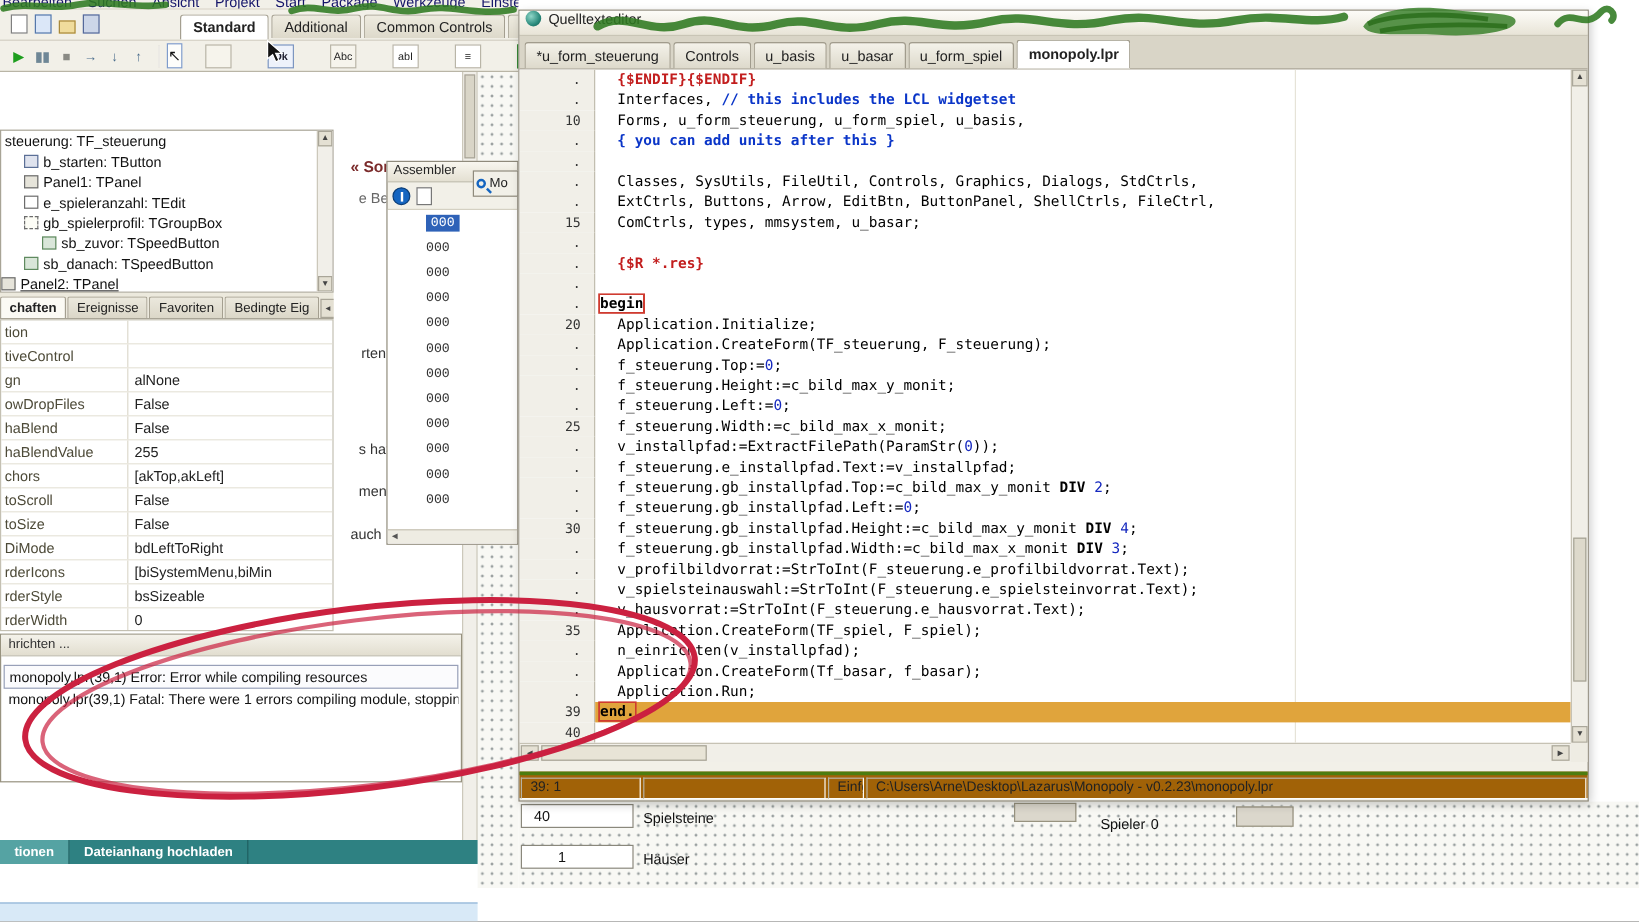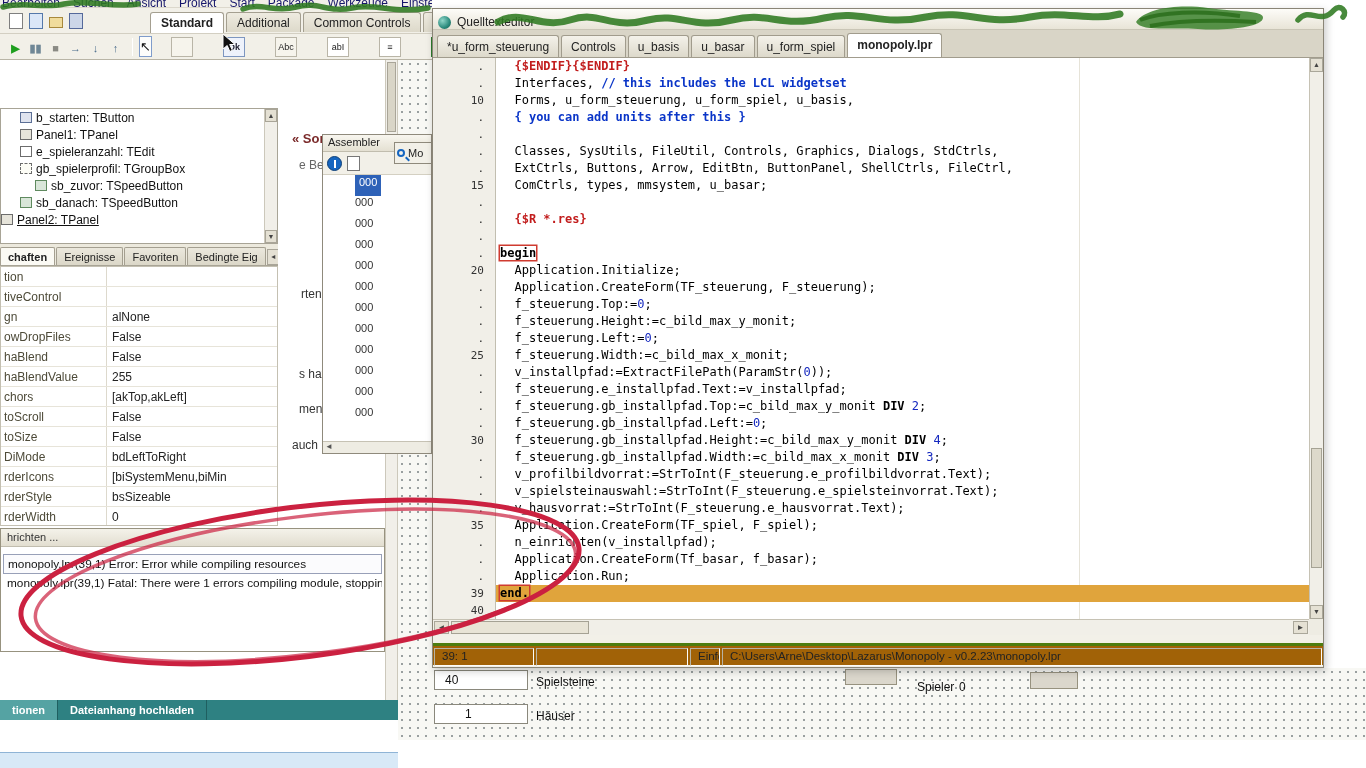--- a/index.html
+++ b/index.html
@@ -84,31 +84,31 @@
   .dz-label{position:absolute;font-size:12px;color:#111;white-space:nowrap}
 
   
   #asm-win{left:322px;top:134px;width:110px;height:320px;background:#f2f0e8;border:1px solid #8f8a7c;z-index:5;overflow:hidden}
   #asm-title{height:17px;background:linear-gradient(#f8f6ef,#e4e0d2);border-bottom:1px solid #c1bdae;font-size:11px;color:#222;padding:1px 5px}
   #asm-tools{height:23px;border-bottom:1px solid #d4d0c2;display:flex;align-items:center;padding-left:4px}
   #asm-power{width:15px;height:15px;border-radius:50%;background:#1565c0;border:1px solid #0d3f78;margin-right:5px;position:relative}
   #asm-power::after{content:"";position:absolute;left:6px;top:3px;width:2px;height:8px;background:#fff}
   #asm-doc{width:13px;height:15px;background:#fff;border:1px solid #777}
   #asm-body{background:#fff;height:100%}
-  .asm-row{height:21px;display:flex;padding-left:32px;font-family:Liberation Sans, sans-serif;font-size:11px;color:#333}
+  .asm-row{height:21px;display:flex;align-items:center;padding-left:32px;font-family:Liberation Mono, monospace;font-size:11px;color:#333}
   .asm-num.sel{background:#2e62b8;color:#fff;padding:1px 4px}
   #asm-hscroll{position:absolute;left:0;bottom:0;width:100%;height:12px;background:#eeece3;border-top:1px solid #c6c2b4;font-size:8px;color:#555;padding-left:2px}
   #mo-win{left:394px;top:142px;width:38px;height:22px;background:#f2f0e8;border:1px solid #8f8a7c;z-index:5;display:flex;align-items:center;padding-left:2px;overflow:hidden}
   #mo-mag{width:8px;height:8px;border:2px solid #1565c0;border-radius:50%;position:relative;margin-right:3px;flex:none}
   #mo-mag::after{content:"";position:absolute;left:6px;top:7px;width:5px;height:2px;background:#1565c0;transform:rotate(45deg)}
   #mo-title{font-size:11px;color:#222}
 
   
   #editor{left:432px;top:8px;width:892px;height:660px;background:#f2f0e8;border:1px solid #8a8577;box-shadow:2px 3px 8px rgba(0,0,0,.22);z-index:10}
-  #ed-titlebar{height:21px;background:linear-gradient(#fdfcf8,#e8e4d7);border-bottom:1px solid #c9c5b6;display:flex;align-items:flex-end;padding:0 5px}
+  #ed-titlebar{height:21px;background:linear-gradient(#fdfcf8,#e8e4d7);border-bottom:1px solid #c9c5b6;display:flex;align-items:flex-start;padding:0 5px}
   #ed-icon{width:13px;height:13px;border-radius:50%;background:radial-gradient(circle at 35% 35%,#8fd6c8,#2a8a7c 60%,#145548);margin-right:6px}
   #ed-title{font-size:12px;color:#222}
   #ed-tabs{height:28px;background:#d9d5c7;display:flex;align-items:flex-end;padding-left:4px;border-bottom:1px solid #a19c8d}
   .edtab{font-size:12px;padding:4px 9px 3px;border:1px solid #a19c8d;border-bottom:none;background:linear-gradient(#f4f2ea,#ddd9cb);margin-right:2px;border-radius:3px 3px 0 0;color:#222;white-space:nowrap}
   .edtab.active{background:#fff;font-weight:bold;padding-bottom:5px}
   #ed-body{position:absolute;left:0;top:49px;right:14px;height:561px;background:#fff;overflow:hidden}
   #margin-line{position:absolute;left:646px;top:0;width:1px;height:100%;background:#e6e3d8}
   .code-row{display:flex;height:17px;position:relative}
   .gut{flex:none;width:63px;background:#f1efe8;border-right:1px solid #c2beb0;text-align:right;padding-right:11px;font-family:"DejaVu Sans Mono",monospace;font-size:11px;line-height:17px;color:#333}
   .code-cell{flex:1;white-space:pre;font-family:"DejaVu Sans Mono",monospace;font-size:12px;line-height:17px;padding-left:4px;color:#000}
@@ -152,20 +152,23 @@
     <div id="tb2">
       <span id="run-icons"><span class="run-ic" style="color: rgb(30, 158, 30);">▶</span><span class="run-ic" style="color: rgb(111, 135, 150);">▮▮</span><span class="run-ic" style="color: rgb(138, 138, 132);">■</span><span class="run-ic" style="color: rgb(74, 108, 140);">→</span><span class="run-ic" style="color: rgb(74, 108, 140);">↓</span><span class="run-ic" style="color: rgb(74, 108, 140);">↑</span></span>
       <span class="tb-sep"></span>
       <span id="select-tool">↖</span>
       <span id="component-icons"><span class="comp-ic tpagecontrol"></span><span class="comp-ic tbutton">Ok</span><span class="comp-ic tlabel">Abc</span><span class="comp-ic tedit">abI</span><span class="comp-ic tmemo">≡</span><span class="comp-ic ttogglebox">on</span><span class="comp-ic tcheckbox">✓</span><span class="comp-ic tradiobutton">◯</span></span>
     </div>
   </div>
 
   <div id="oi-tree" class="abs">
     <div id="oi-tree-list">
+        <div class="oi-row" style="padding-left: 3px;">
+          <span class="oi-lab">steuerung: TF_steuerung</span>
+        </div>
         <div class="oi-row" style="padding-left: 19px;">
           <span class="oi-ic button-icon"></span>
           <span class="oi-lab">b_starten: TButton</span>
         </div>
         <div class="oi-row" style="padding-left: 19px;">
           <span class="oi-ic panel-icon"></span>
           <span class="oi-lab">Panel1: TPanel</span>
         </div>
         <div class="oi-row" style="padding-left: 19px;">
           <span class="oi-ic edit-icon"></span>

